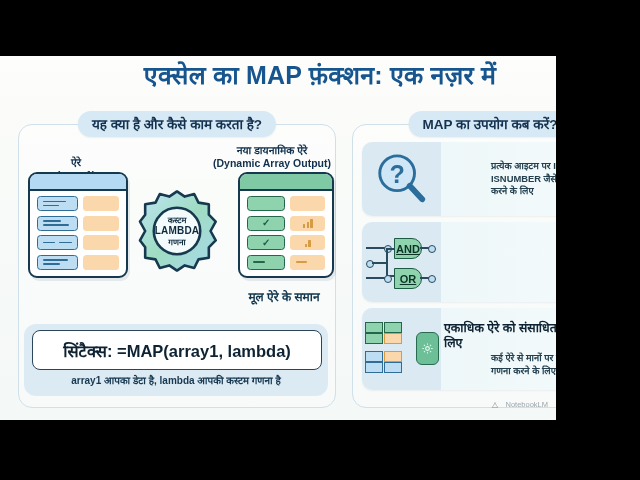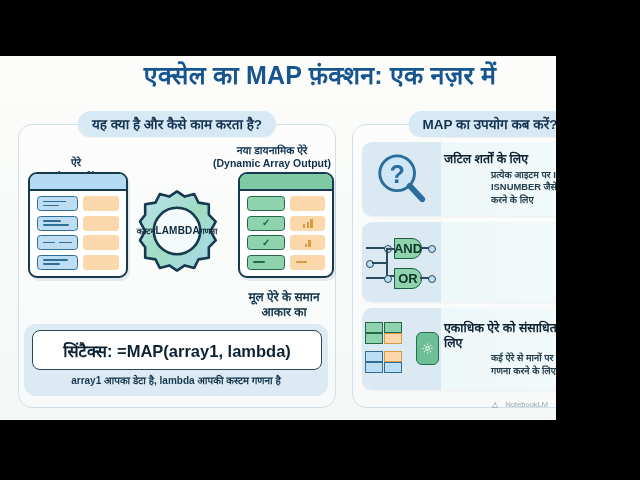--- a/index.html
+++ b/index.html
@@ -80,21 +80,21 @@
 
   .same-size{
     position:absolute;left:224px;top:234px;width:120px;text-align:center;
     font-size:12px;font-weight:bold;color:#12364d;line-height:1.25;
   }
 
   
   #gear{position:absolute;left:134px;top:132px;width:86px;height:86px;}
   .gear-text{
     position:absolute;left:0;top:0;width:86px;height:86px;
-    display:flex;flex-direction:row;align-items:center;justify-content:center;
+    display:flex;flex-direction:column;align-items:center;justify-content:center;
     font-size:8.3px;font-weight:bold;color:#0f2a3d;line-height:1.22;text-align:center;
     pointer-events:none;
   }
   .gear-text .big{font-size:10px;letter-spacing:.2px;}
 
   
   #syntax-shell{
     position:absolute;left:24px;top:268px;width:304px;height:72px;
     background:#dceaf4;border-radius:12px;
   }
@@ -125,21 +125,21 @@
   .uc-text{padding:0 8px 0 4px;}
   .uc-title{font-size:12.4px;font-weight:bold;color:#0d2233;line-height:1.2;margin-bottom:2px;}
   .uc-body{font-size:9.4px;color:#24404f;line-height:1.32;font-weight:bold;margin-left:47px;}
 
   
   .gate-wrap{position:relative;width:74px;height:62px;}
   .gate{
     position:absolute;width:26px;height:19px;background:#8ed3ae;
     border:1.6px solid #1d5b43;border-radius:0 10px 10px 0;
     display:flex;align-items:center;justify-content:center;
-    font-size:13px;font-weight:bold;color:#0d3326;
+    font-size:11px;font-weight:bold;color:#0d3326;text-decoration:underline;
   }
   .wire{position:absolute;background:#2a4a5e;height:1.5px;}
   .node{position:absolute;width:6px;height:6px;border-radius:50%;background:#bcddf2;border:1.5px solid #2a4a5e;}
 
   
   .mini-stack{position:relative;width:72px;height:58px;}
   .mini-row{position:absolute;display:flex;gap:1px;}
   .mini-c{width:16px;height:9px;border:1.1px solid #2f6d96;}
   .mg{background:#8ed3ae;border-color:#23664a;}
   .mb{background:#bcddf2;border-color:#2f6d96;}
@@ -284,41 +284,39 @@
             <span class="lines">
                 <i class="line" style="width:46%;background:#d79a45"></i>
               </span>
           </div>
         </div>
       </div>
     </div>
 
     <div class="same-size">
       <div>मूल ऐरे के समान</div>
-      <div>आकार का</div>
     </div>
 
     <div id="syntax-shell"></div>
     <div id="syntax-box">सिंटैक्स: =MAP(array1, lambda)</div>
     <div id="syntax-sub">array1 आपका डेटा है, lambda आपकी कस्टम गणना है</div>
 
     <div class="panel" id="panel-right">
       <div class="panel-badge">MAP का उपयोग कब करें?</div>
     </div>
 
     <div class="uc" id="uc-1">
       <div class="uc-icon">
         <svg width="58" height="56" viewBox="0 0 60 58">
           <circle cx="26" cy="23" r="18" fill="#cfe6f6" stroke="#2b6e9c" stroke-width="3"></circle>
           <line x1="39" y1="36" x2="52" y2="50" stroke="#2b6e9c" stroke-width="6" stroke-linecap="round"></line>
           <text x="26" y="33" text-anchor="middle" font-size="26" font-weight="bold" fill="#2b6e9c" font-family="Liberation Sans, sans-serif">?</text>
         </svg>
       </div>
       <div class="uc-text">
-        <div class="uc-title">जटिल शर्तों के लिए</div>
         <div class="uc-body">प्रत्येक आइटम पर IF या ISNUMBER जैसे फ़ंक्शन लागू करने के लिए</div>
       </div>
     </div>
 
     <div class="uc" id="uc-2">
       <div class="uc-icon">
         <div class="gate-wrap">
           <div class="wire" style="left:2px;top:16px;width:20px"></div>
           <div class="node" style="left:20px;top:13.5px"></div>
           <div class="gate" style="left:30px;top:7px">AND</div>

